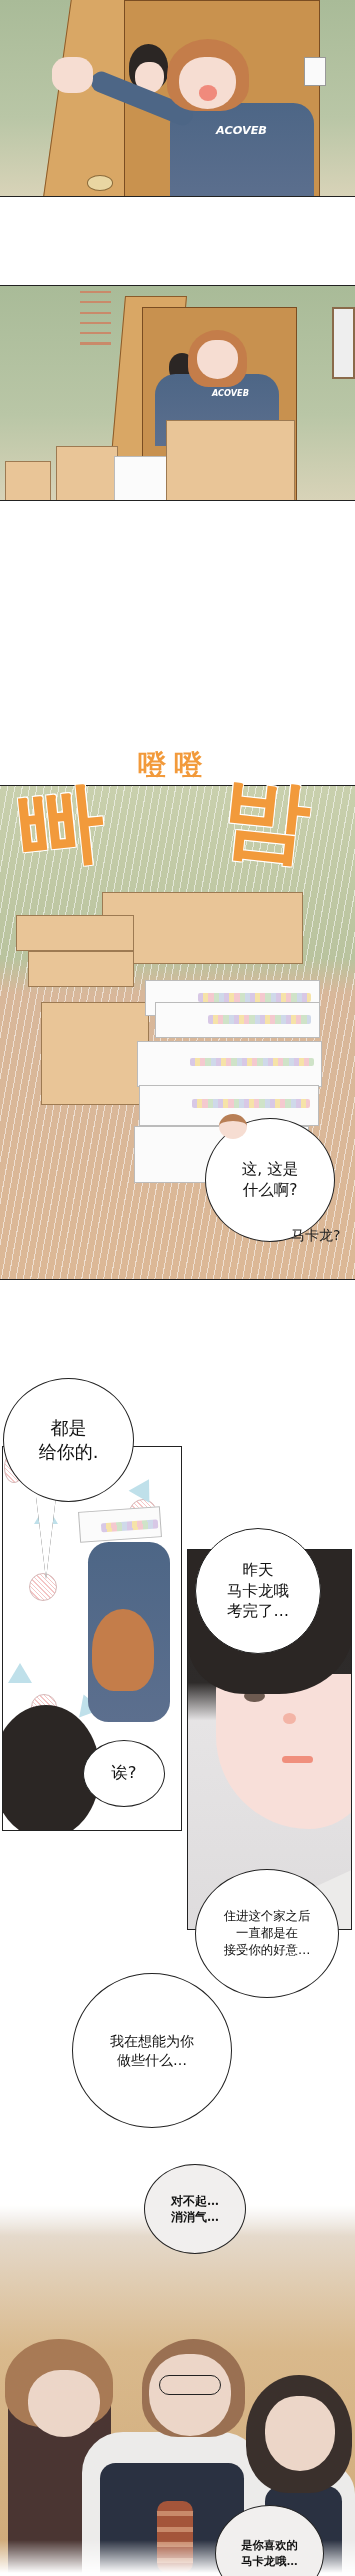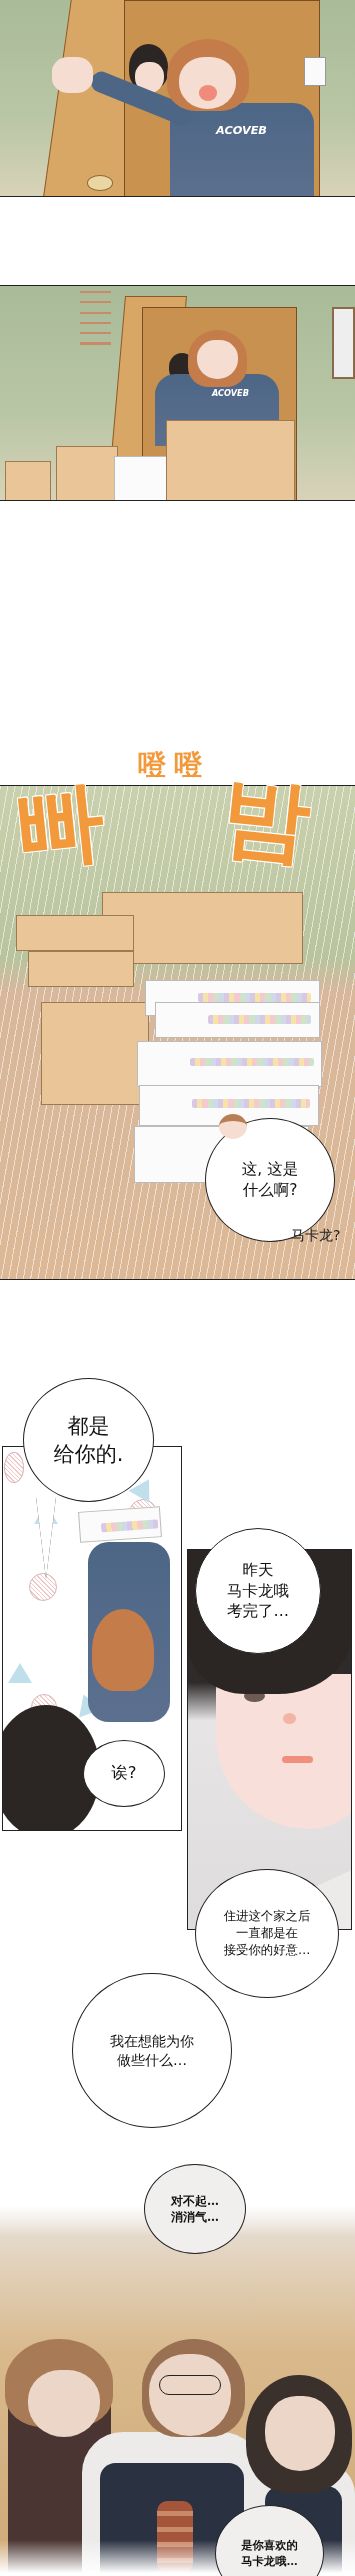--- a/index.html
+++ b/index.html
@@ -112,21 +112,21 @@
   <div class="shape-tri" style="left:129px;top:31px;transform:rotate(30deg);"></div>
   <div class="shape-tri" style="left:5.2px;top:216px;"></div>
   <div class="shape-tri" style="left:72px;top:247px;transform:rotate(-20deg);"></div>
   <div class="box" style="left:76px;top:62px;width:82px;height:31px;transform:rotate(-4deg);">
     <div class="macaron-row" style="left:20.6px;top:12.4px;width:57px;"></div>
   </div>
   <div class="sweater" style="left:85px;top:95px;width:82px;height:180px;border-radius:20.6px;"></div>
   <div class="person-hair-brown" style="left:89px;top:162px;width:62px;height:82px;"></div>
   <div class="person-hair-dark" style="left:-10.3px;top:258px;width:108px;height:134px;border-radius:50%;"></div>
 </div>
-<div class="bubble" style="left:23px;top:1378px;width:131px;height:124px;font-size:21px;">都是
+<div class="bubble" style="left:3px;top:1378px;width:131px;height:124px;font-size:18px;">都是
 给你的.</div>
 <div class="tail" style="left:36px;top:1497px;border-left:10.3px solid transparent;border-right:10.3px solid transparent;border-top:82px solid #fff;filter:drop-shadow(0 0 0.5px #222);"></div>
 <div class="bubble" style="left:83px;top:1740px;width:82px;height:67px;font-size:16.5px;">诶?</div>
 
 <div class="panel" style="left:187px;top:1549px;width:165px;height:381px;background:linear-gradient(180deg,#2b2827 0%,#2e2b2a 35%,#e6e4e5 45%,#dedcdd 100%);">
   <div class="face" style="left:28px;top:124px;width:155px;height:155px;border-radius:10% 10% 40% 60%;background:#f8dfd9;">
     <div class="abs" style="left:28px;top:15.5px;width:20.6px;height:12.4px;background:#6d5a50;border-radius:50%;"></div>
     <div class="abs" style="left:67px;top:39px;width:13.4px;height:11.3px;background:#f3b4a6;border-radius:50%;"></div>
     <div class="abs" style="left:66px;top:82px;width:31px;height:7.2px;background:#f08f7d;border-radius:4.1px;"></div>
   </div>

